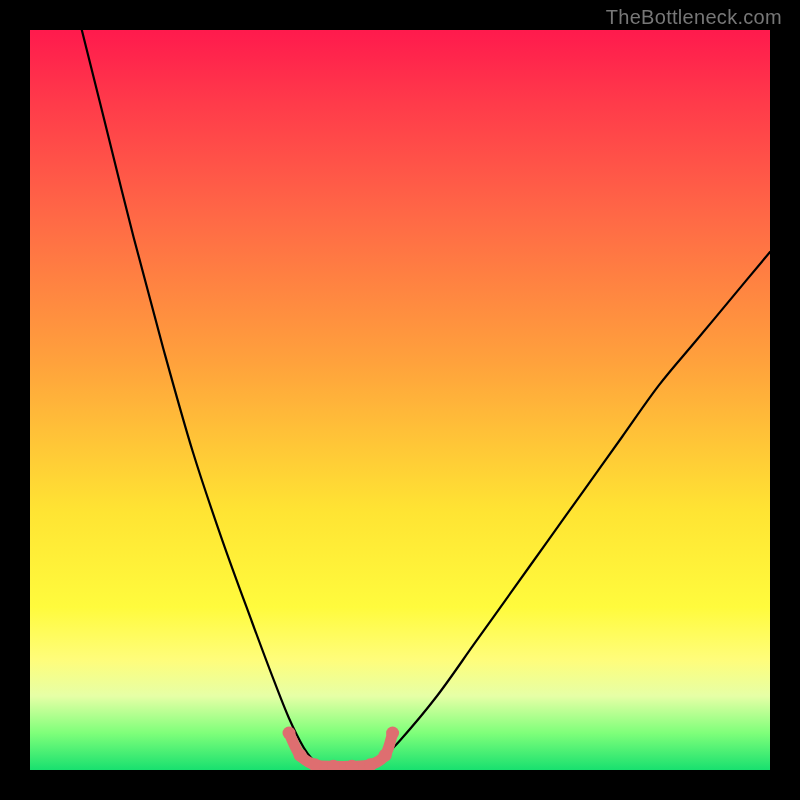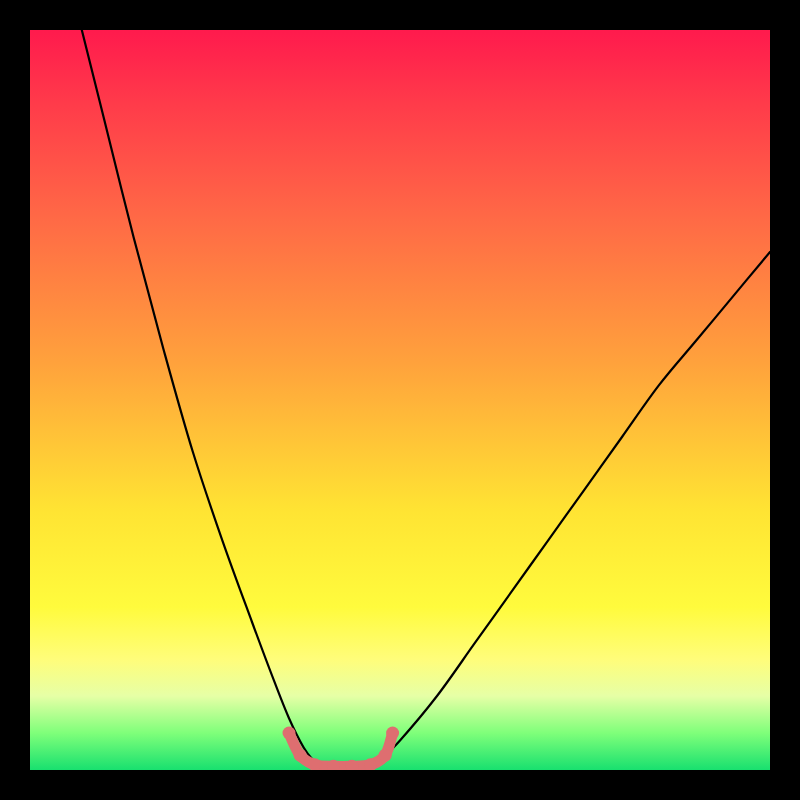--- a/index.html
+++ b/index.html
@@ -71,13 +71,14 @@
           <circle cx="270.1" cy="725.2" r="6.5" fill="#de6e70"></circle>
           <circle cx="284.9" cy="734.8" r="6.5" fill="#de6e70"></circle>
           <circle cx="303.4" cy="736.3" r="6.5" fill="#de6e70"></circle>
           <circle cx="321.9" cy="736.3" r="6.5" fill="#de6e70"></circle>
           <circle cx="340.4" cy="734.8" r="6.5" fill="#de6e70"></circle>
           <circle cx="355.2" cy="725.2" r="6.5" fill="#de6e70"></circle>
           <circle cx="362.6" cy="703.0" r="6.5" fill="#de6e70"></circle>
         </g>
     </svg>
   </div>
+  <div class="watermark">TheBottleneck.com</div>
 </div>
 
 </body></html>

